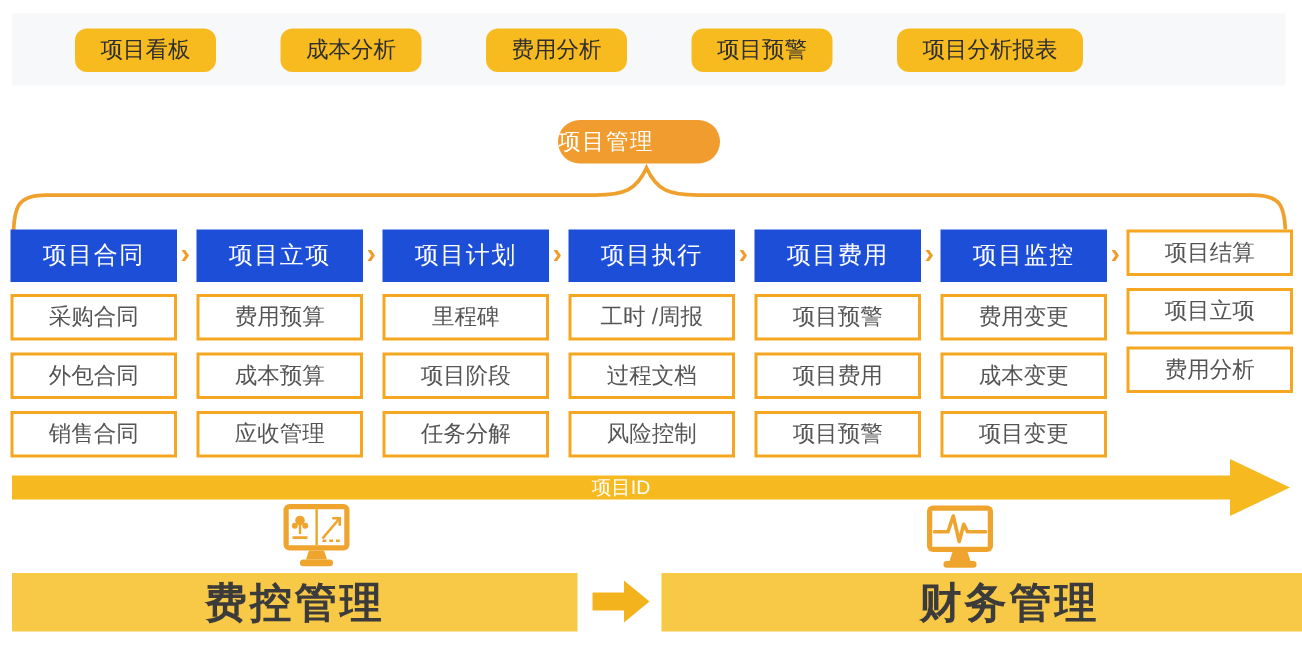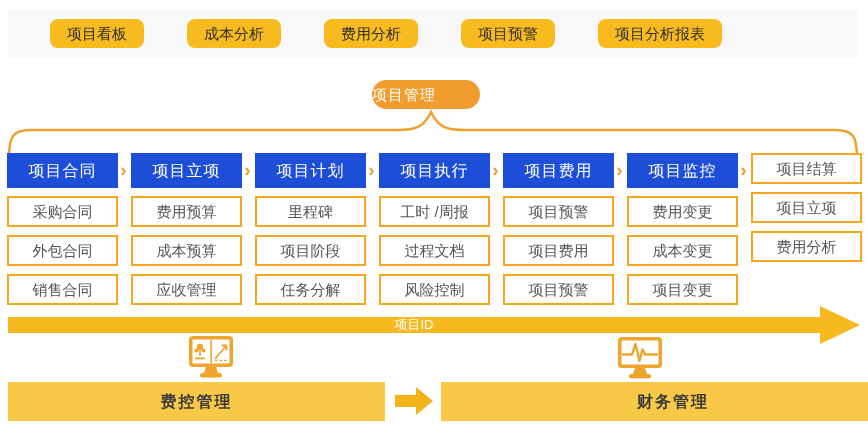--- a/index.html
+++ b/index.html
@@ -61,21 +61,21 @@
     position:absolute; left:8px; top:316px; width:812px; height:16px;
     color:#fff; font-size:13px; text-align:center; line-height:17px; z-index:2;
   }
   
   .monitor { position:absolute; }
   .monitor.left  { left:187px; top:335px; }
   .monitor.right { left:616px; top:336px; }
   
   .bottom-bar {
     position:absolute; top:382px; height:39px; background:#f8c847;
-    color:#3b3b3b; font-size:16px; font-weight:bold; text-align:center;
+    color:#3b3b3b; font-size:28px; font-weight:bold; text-align:center;
     line-height:39px; letter-spacing:2px;
   }
   .bottom-bar.left  { left:8px;   width:377px; }
   .bottom-bar.right { left:441px; width:464px; }
   .bottom-arrow { position:absolute; left:395px; top:387px; width:38px; height:28px; }
   .bottom-arrow .shaft {
     position:absolute; left:0; top:8px; width:21px; height:12px; background:#f3b31d;
   }
   .bottom-arrow .head {
     position:absolute; left:21px; top:0; width:0; height:0;

